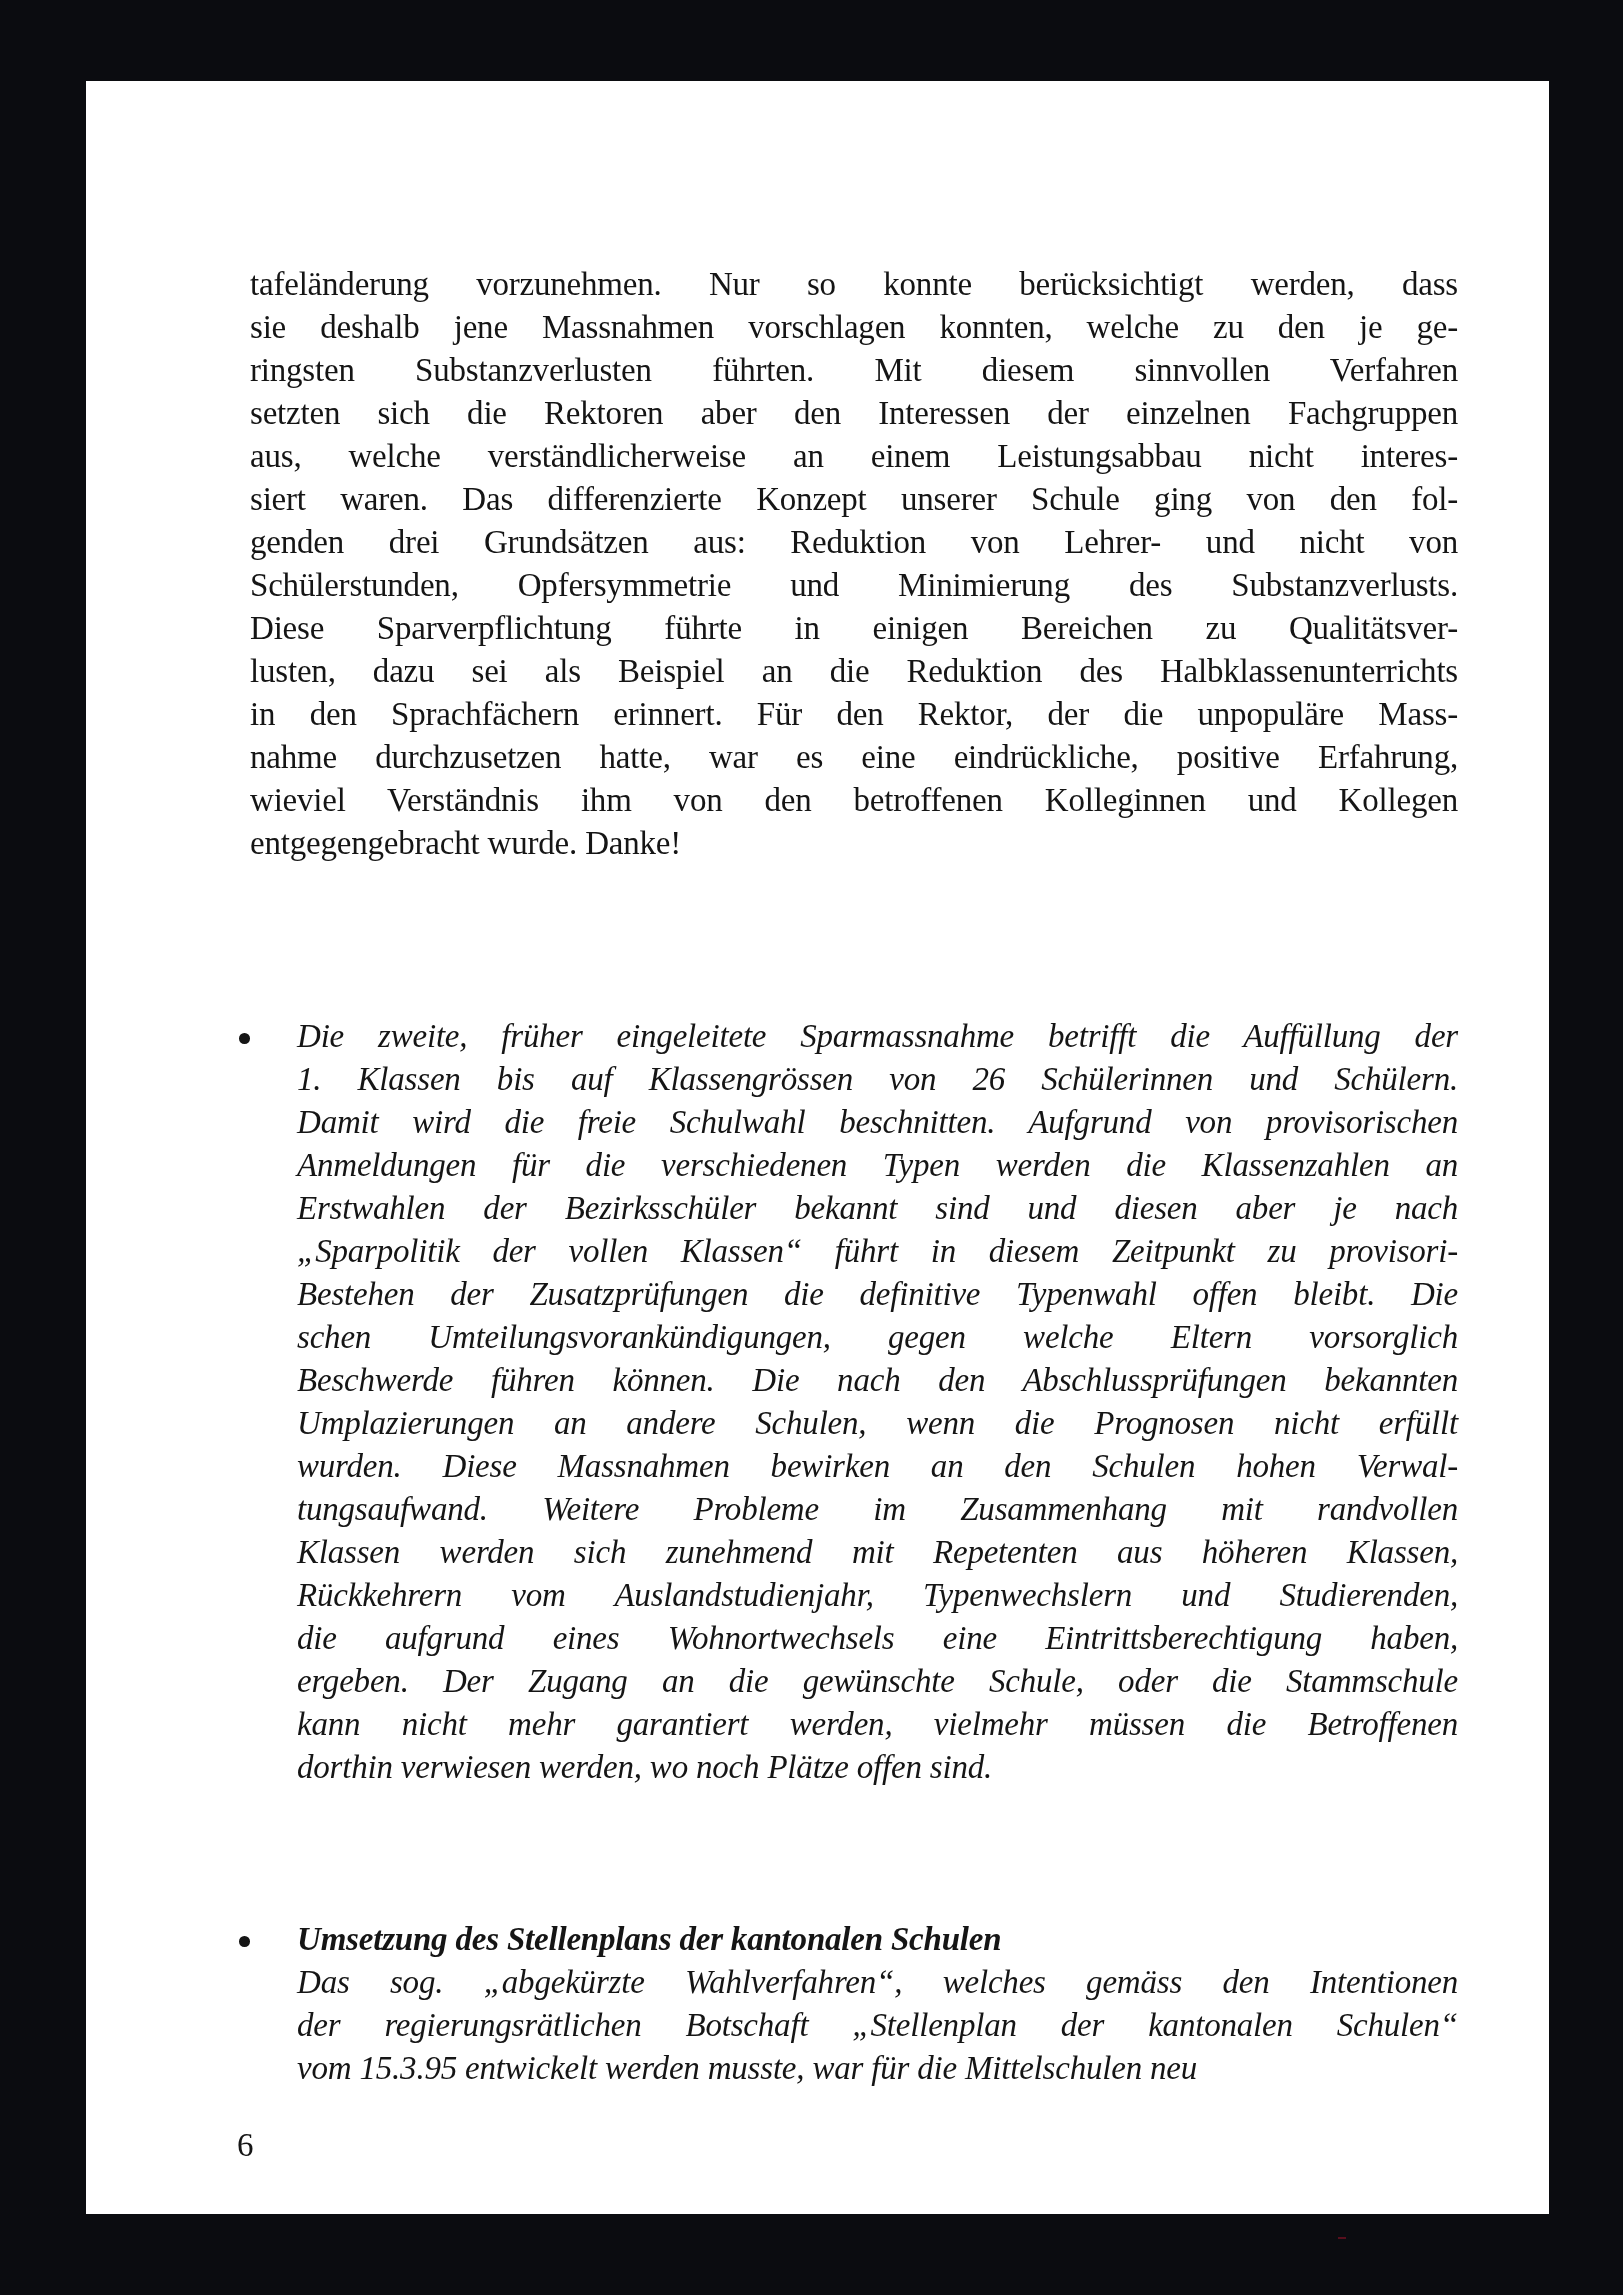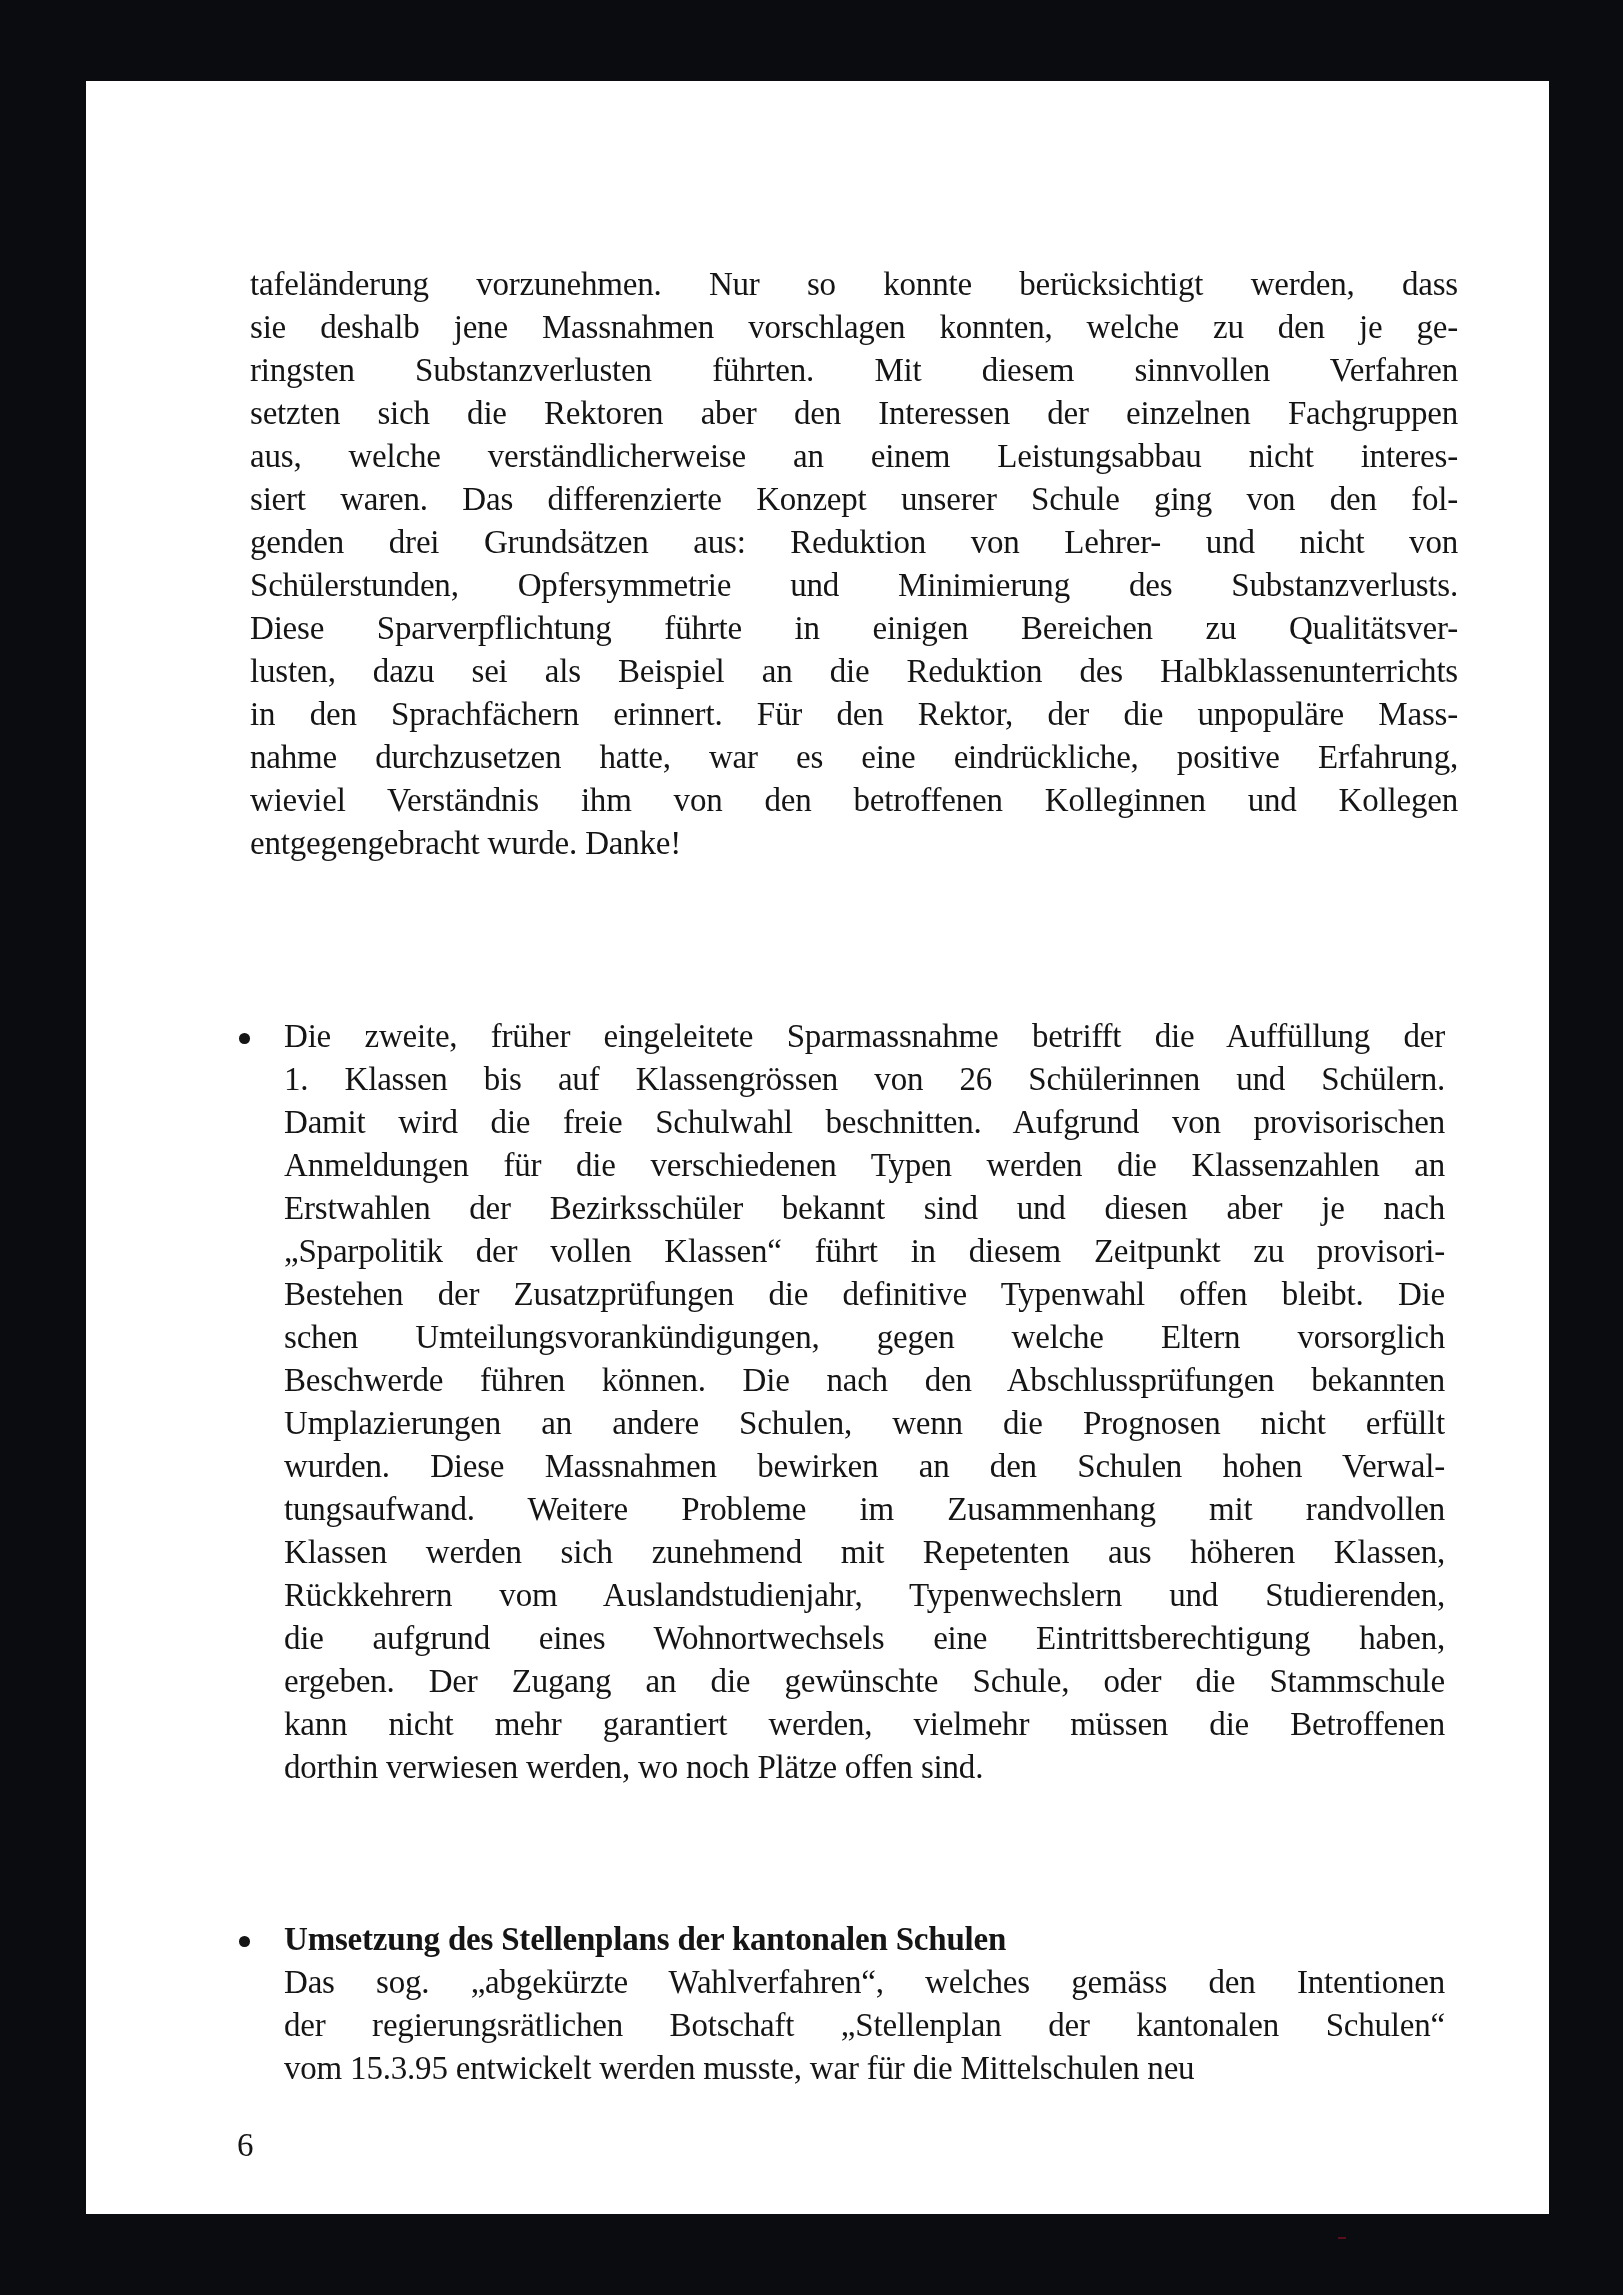--- a/index.html
+++ b/index.html
@@ -54,23 +54,24 @@
     position: absolute;
     left: 0;
     top: 18px;
     width: 10.6px;
     height: 10.6px;
     border-radius: 50%;
     background: #151515;
   }
   .bullet-body {
     position: absolute;
-    left: 45px;
+    left: 58px;
     top: 0;
     width: 1161px;
+    font-style: italic;
   }
   .bullet2 { top: 934px; }
   .bullet3 { top: 1837px; }
   .heading {
     font-weight: bold;
     text-align-last: left;
   }
   .page-number {
     position: absolute;
     left: 151px;

